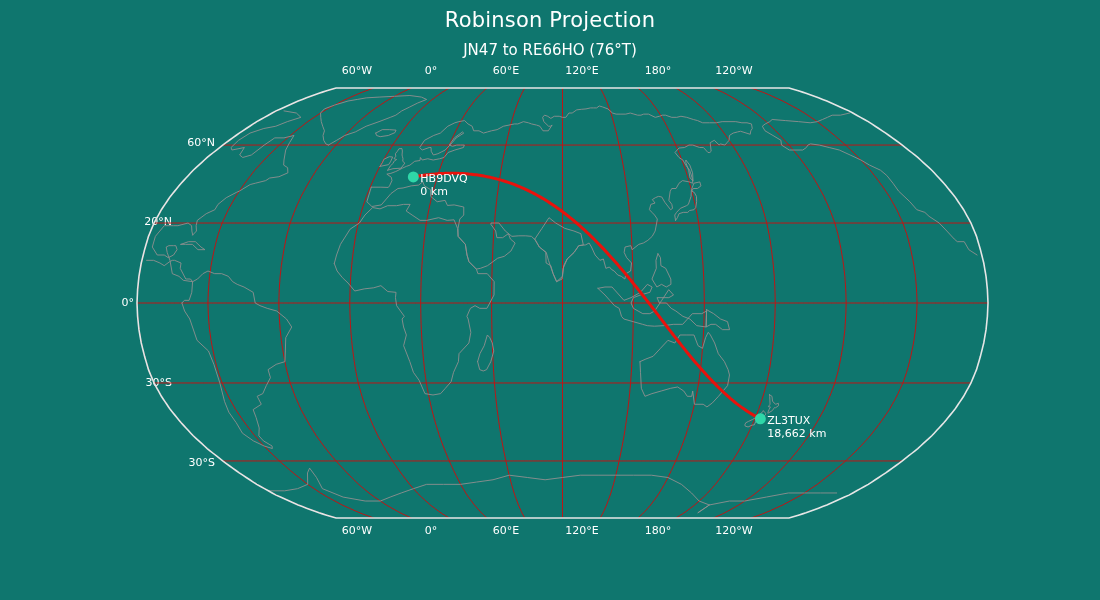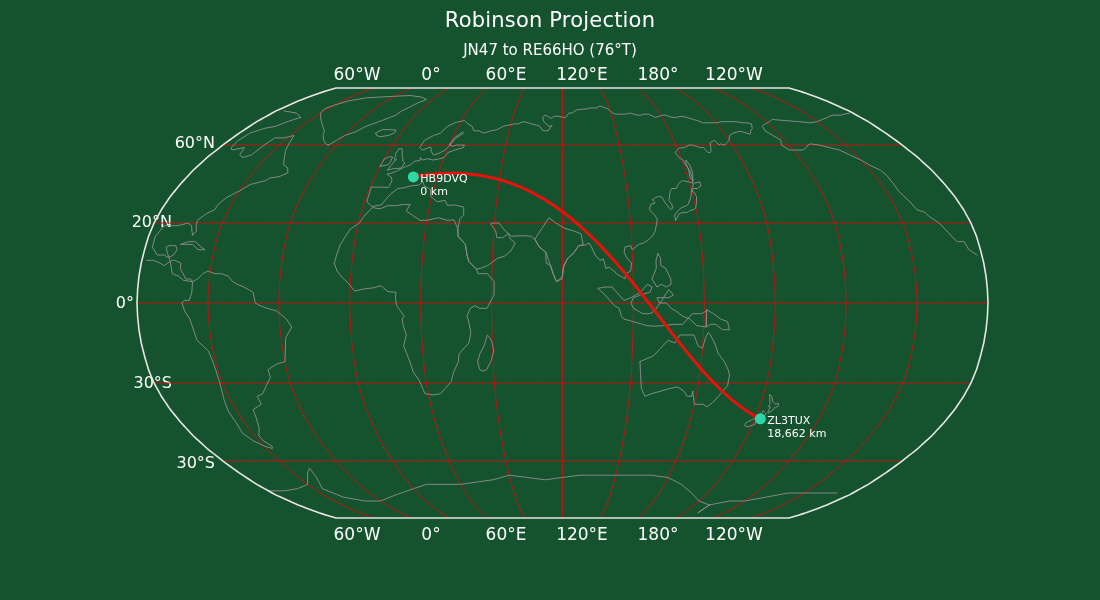--- a/index.html
+++ b/index.html
@@ -1,27 +1,27 @@
 <!DOCTYPE html>
 <html><head>
 <meta charset="utf-8">
 <style>
   html,body{margin:0;padding:0;background:#000;}
   body{width:1100px;height:600px;overflow:hidden;
        font-family:"DejaVu Sans","Liberation Sans",sans-serif;color:#fff;}
-  #root{position:relative;width:1100px;height:600px;background:#14532d;}
+  #root{position:relative;width:1100px;height:600px;background:#0f766e;}
 
   #title{position:absolute;left:0;top:8px;width:1100px;text-align:center;
          font-size:21px;font-weight:400;color:#ffffff;letter-spacing:.2px;}
   #subtitle{position:absolute;left:0;top:41px;width:1100px;text-align:center;
             font-size:15px;font-weight:400;color:#ffffff;}
 
-  .axlabel{position:absolute;font-size:17px;color:#ffffff;
+  .axlabel{position:absolute;font-size:11px;color:#ffffff;
            white-space:nowrap;transform:translateX(-50%);}
-  .ylabel{position:absolute;font-size:16px;color:#ffffff;
+  .ylabel{position:absolute;font-size:11px;color:#ffffff;
           white-space:nowrap;transform:translate(-100%,-50%);}
 
   #mapwrap{position:absolute;left:0;top:0;width:1100px;height:600px;}
   svg{display:block;}
 
   .mk-dot{fill:#2fd6a8;}
   .mk-txt{fill:#ffffff;font-size:11px;font-family:"DejaVu Sans","Liberation Sans",sans-serif;}
 </style>
 </head>
 <body>

